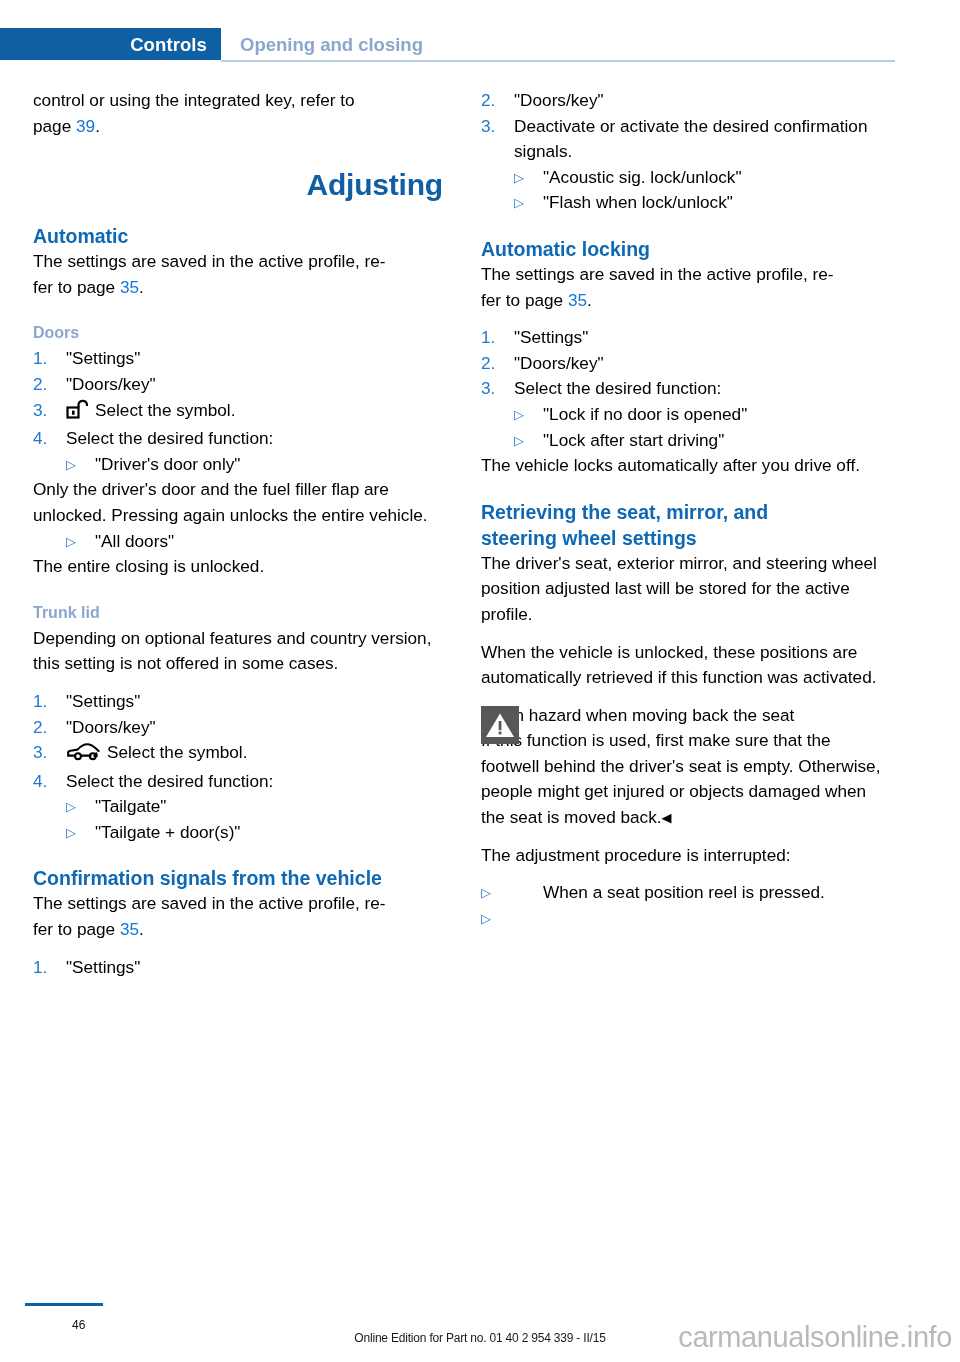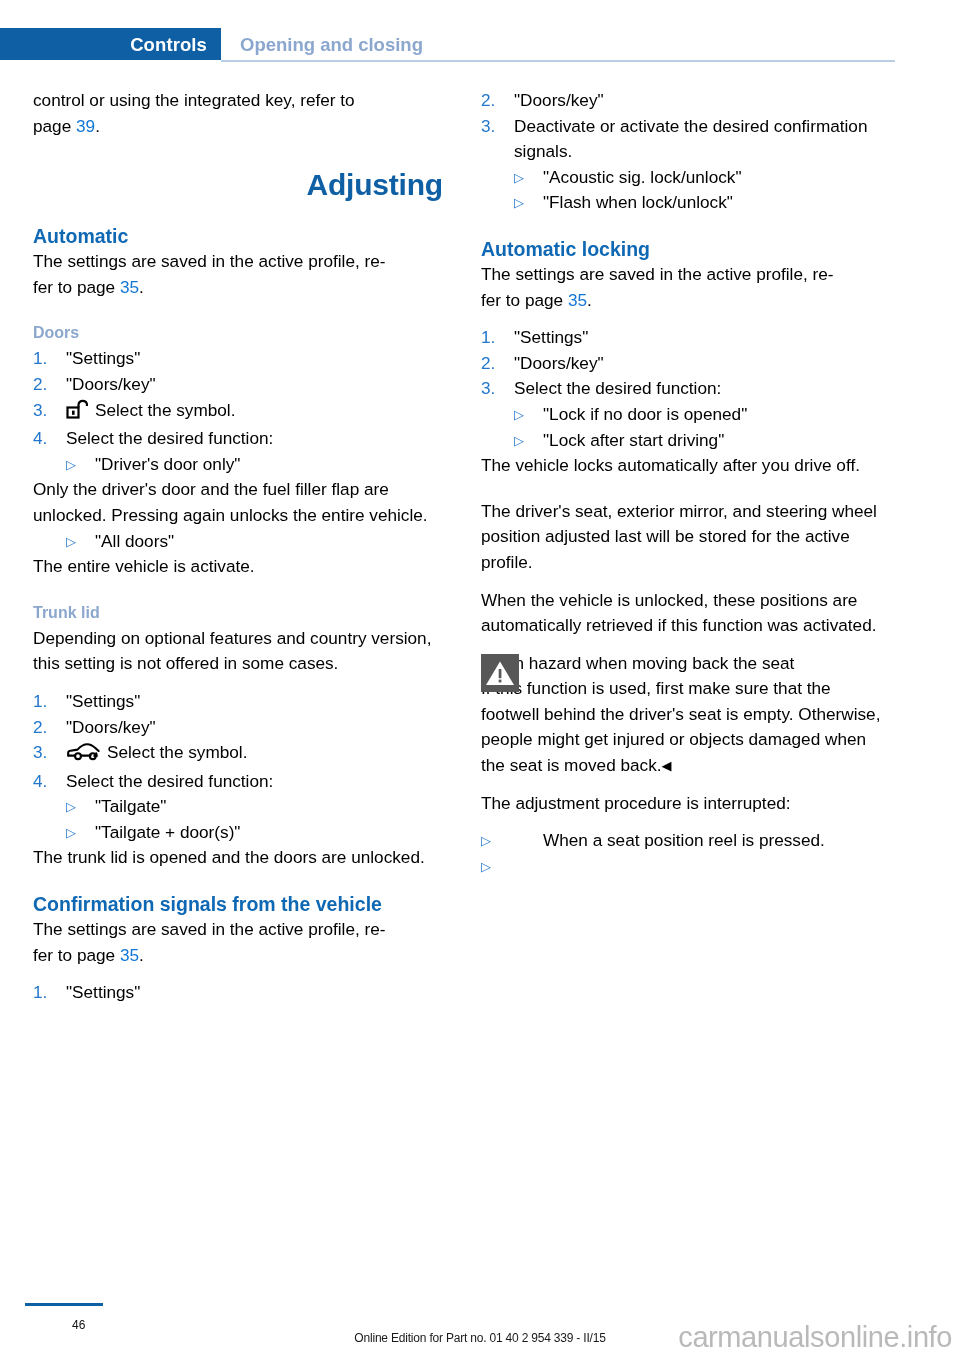--- a/index.html
+++ b/index.html
@@ -272,21 +272,21 @@
   <div class="bitem">
     <span class="tri">▷</span>
     <span class="btext">"Driver's door only"</span>
   </div>
   <p class="body bsub">Only the driver's door and the fuel filler flap are unlocked. Pressing again unlocks the entire vehicle.</p>
 
   <div class="bitem">
     <span class="tri">▷</span>
     <span class="btext">"All doors"</span>
   </div>
-  <p class="body bsub">The entire vehicle is activate.</p>
+  <p class="body bsub">The entire closing is unlocked.</p>
 
   <div class="gap-md"></div>
 
   <h3 class="subhead">Trunk lid</h3>
   <p class="body">Depending on optional features and country version, this setting is not offered in some cases.</p>
 
   <div class="gap-sm"></div>
 
   <div class="olist">
     <div class="oitem">
@@ -319,21 +319,20 @@
 
   <div class="bitem">
     <span class="tri">▷</span>
     <span class="btext">"Tailgate"</span>
   </div>
 
   <div class="bitem">
     <span class="tri">▷</span>
     <span class="btext">"Tailgate + door(s)"</span>
   </div>
-  <p class="body bsub">The trunk lid is opened and the doors are unlocked.</p>
 
   <div class="gap-md"></div>
 
   <h2 class="head">Confirmation signals from the vehicle</h2>
   <p class="body">
     <span>The settings are saved in the active profile, re-</span><br>
     <span>fer to page </span><span class="pagenum">35</span><span>.</span>
   </p>
 
   <div class="gap-sm"></div>
@@ -398,20 +397,24 @@
   </div>
 
   <div class="bitem">
     <span class="tri">▷</span>
     <span class="btext">"Lock after start driving"</span>
   </div>
   <p class="body bsub">The vehicle locks automatically after you drive off.</p>
 
   <div class="gap-md"></div>
 
+  <h2 class="head">
+    <span>Retrieving the seat, mirror, and</span><br>
+    <span>steering wheel settings</span>
+  </h2>
 
   <p class="body">The driver's seat, exterior mirror, and steering wheel position adjusted last will be stored for the active profile.</p>
   <div class="gap-sm"></div>
   <p class="body">When the vehicle is unlocked, these positions are automatically retrieved if this function was activated.</p>
 
   <div class="gap-sm"></div>
 
   <div class="warnblock">
     <span class="warn-icon">
       <svg width="38" height="38" viewBox="0 0 38 38" aria-hidden="true">

